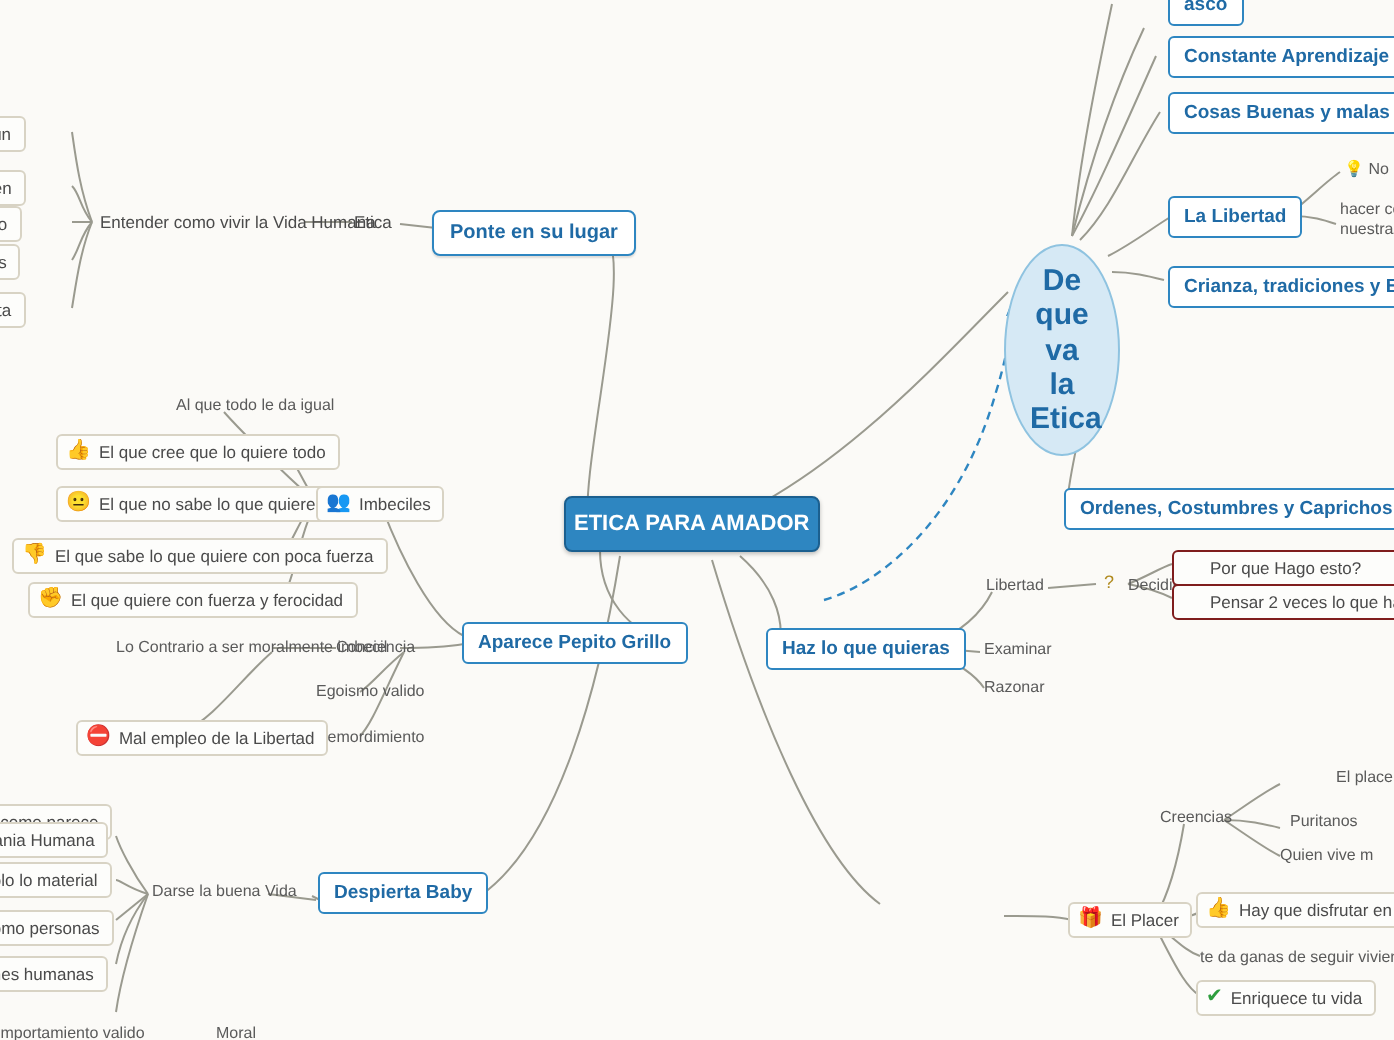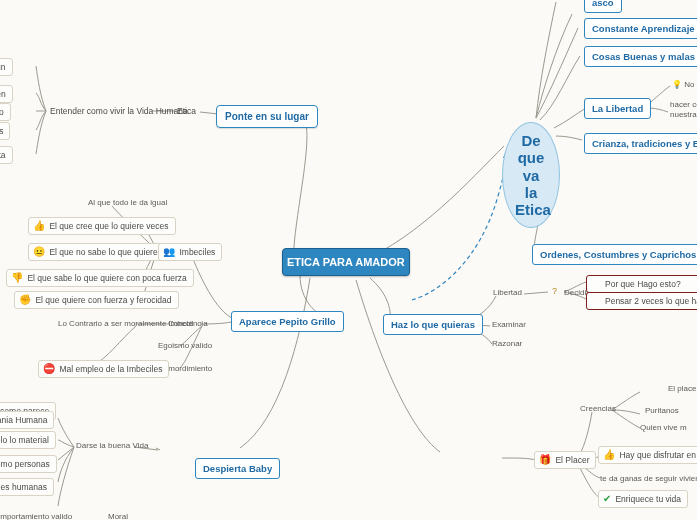--- a/index.html
+++ b/index.html
@@ -171,21 +171,21 @@
   <div class="node leftclip" style="left:-18px;top:103px;">otro</div>
   <div class="node leftclip" style="left:-22px;top:122px;">anos</div>
   <div class="node leftclip" style="left:-18px;top:146px;">anta</div>
 
   <div class="node topic" style="left:231px;top:311px;">Aparece Pepito Grillo</div>
 
   <div class="node mini" style="left:68px;top:198px;margin-left:20px;">Al que todo le da igual</div>
 
   <div class="node icon-node" style="left:28px;top:217px;">
     <span class="gl">👍</span>
-    <span>El que cree que lo quiere veces</span>
+    <span>El que cree que lo quiere todo</span>
   </div>
   <div class="node icon-node" style="left:28px;top:243px;">
     <span class="gl">😐</span>
     <span>El que no sabe lo que quiere</span>
   </div>
   <div class="node icon-node" style="left:6px;top:269px;">
     <span class="gl">👎</span>
     <span>El que sabe lo que quiere con poca fuerza</span>
   </div>
   <div class="node icon-node" style="left:14px;top:291px;">
@@ -198,24 +198,24 @@
     <span>Imbeciles</span>
   </div>
 
   <div class="node mini" style="left:58px;top:319px;">Lo Contrario a ser moralmente imbecil</div>
   <div class="node mini" style="left:168px;top:319px;">Conciencia</div>
   <div class="node mini" style="left:158px;top:341px;">Egoismo valido</div>
   <div class="node mini" style="left:158px;top:364px;">Remordimiento</div>
 
   <div class="node icon-node" style="left:38px;top:360px;">
     <span class="gl">⛔</span>
-    <span>Mal empleo de la Imbeciles</span>
-  </div>
-
-  <div class="node topic" style="left:159px;top:458px;margin-left:36px;">Despierta Baby</div>
+    <span>Mal empleo de la Libertad</span>
+  </div>
+
+  <div class="node topic" style="left:159px;top:436px;">Despierta Baby</div>
 
   <div class="node mini" style="left:76px;top:441px;">Darse la buena Vida</div>
 
   <div class="node leftclip" style="left:-22px;top:402px;">acil como parece</div>
   <div class="node leftclip" style="left:-22px;top:411px;">mpania Humana</div>
   <div class="node leftclip" style="left:-22px;top:431px;">s solo lo material</div>
   <div class="node leftclip" style="left:-22px;top:455px;">s como personas</div>
   <div class="node leftclip" style="left:-22px;top:478px;">ciones humanas</div>
 
   <div class="node mini" style="left:-10px;top:512px;">Comportamiento valido</div>

